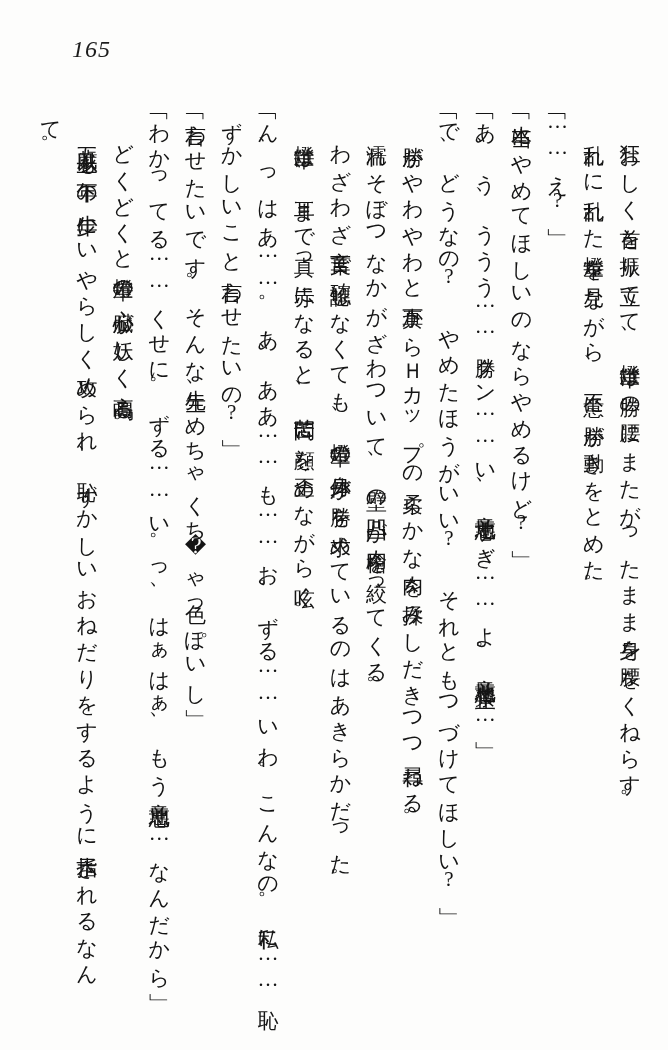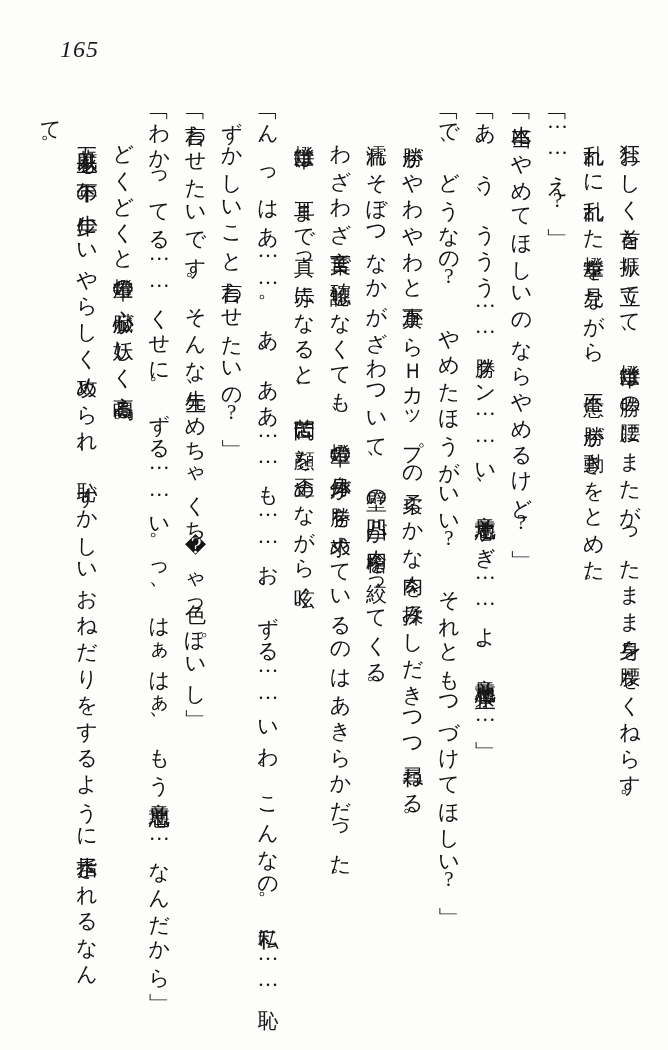--- a/index.html
+++ b/index.html
@@ -12,21 +12,21 @@
     width: 668px;
     height: 1050px;
     background: #fdfdfc;
     overflow: hidden;
     font-family: "Liberation Serif", "DejaVu Serif", serif;
     color: #141414;
   }
   .page-number {
     position: absolute;
     top: 36px;
-    left: 60px;
+    left: 72px;
     font-size: 24px;
     font-style: italic;
     letter-spacing: 1px;
     color: #1c1c1c;
   }
   .text-block {
     position: absolute;
     top: 106px;
     right: 20px;
     width: 620px;

